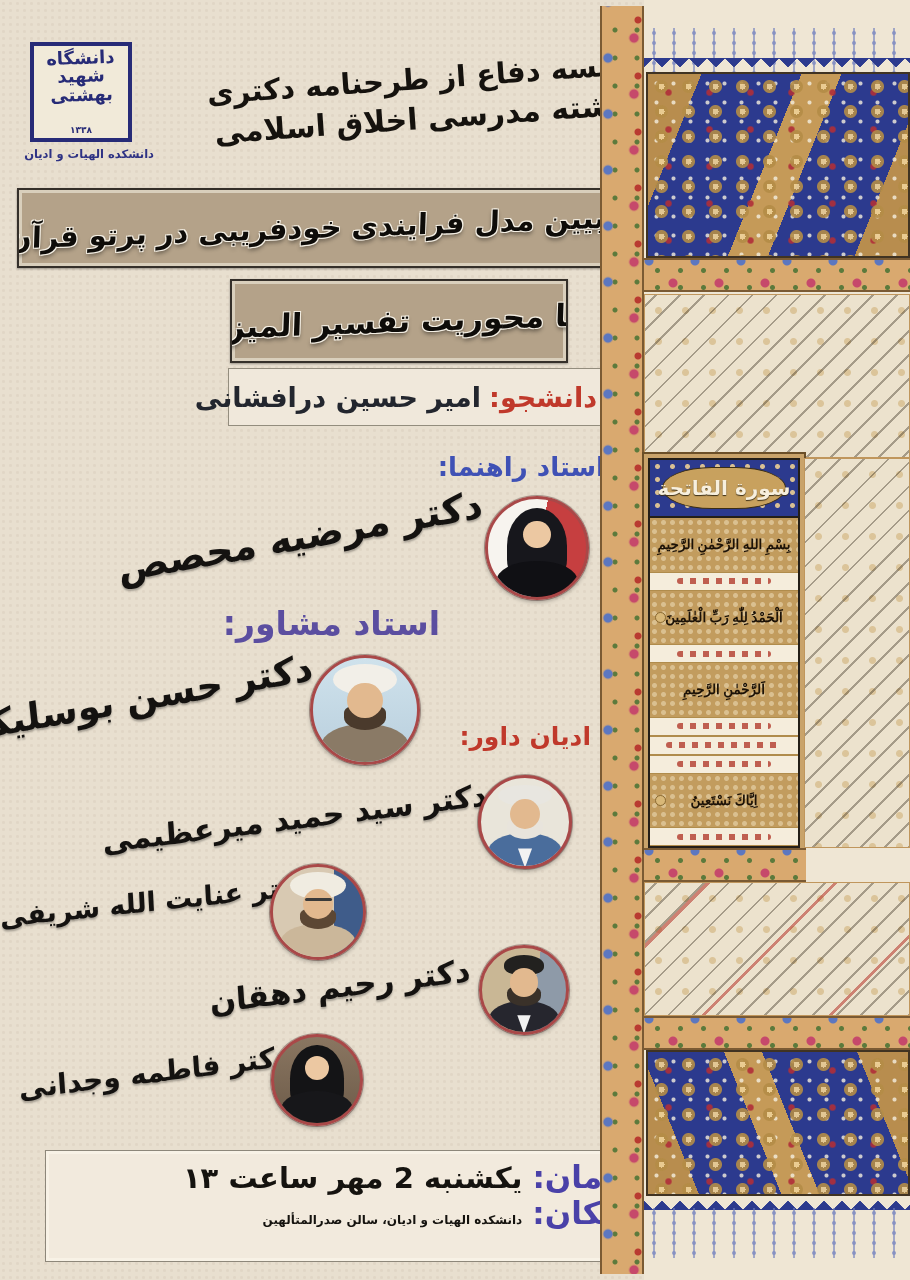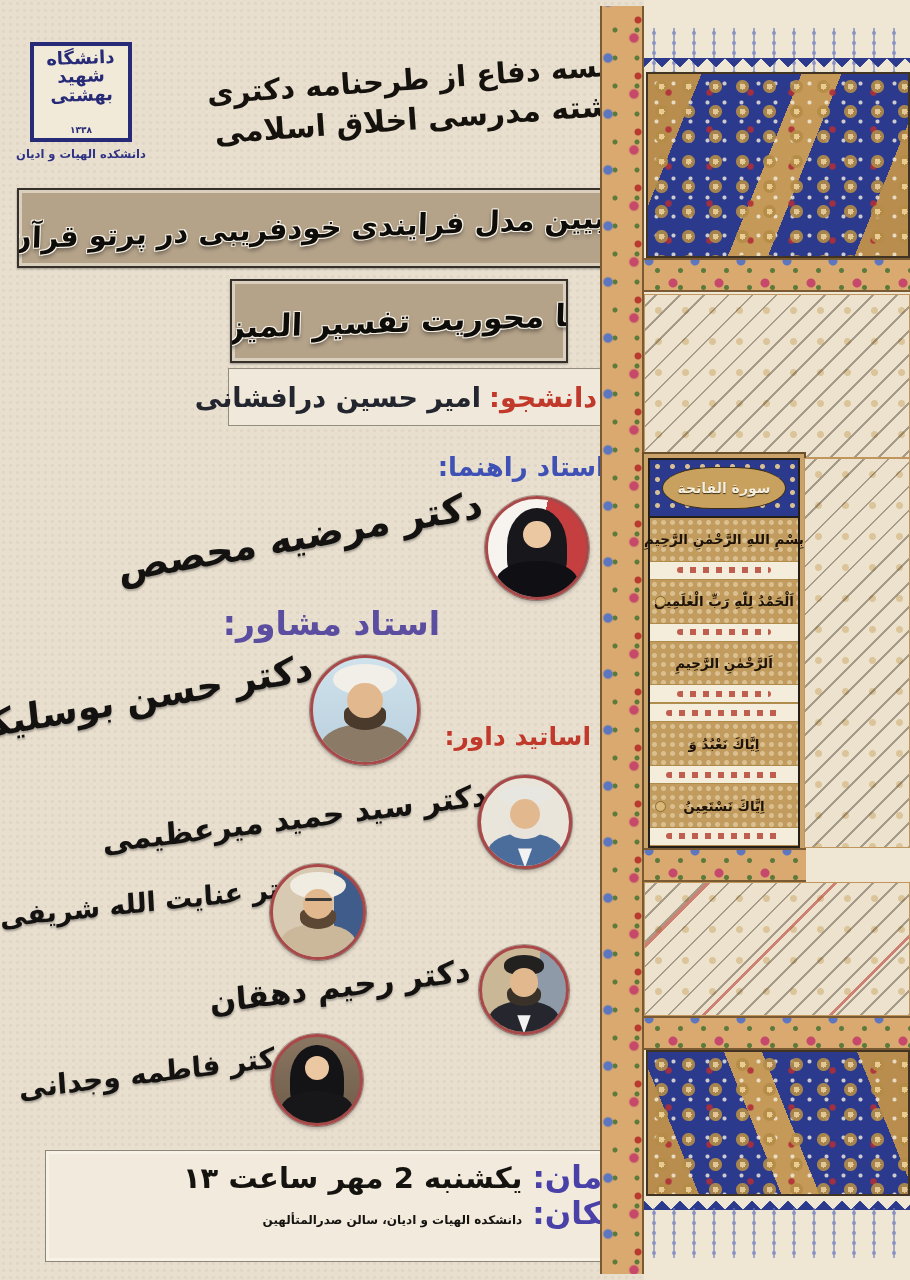--- a/index.html
+++ b/index.html
@@ -14,21 +14,21 @@
   
   .logo-box{
     position:absolute;left:30px;top:42px;width:102px;height:100px;
     border:4px solid #272b77;background:#f1ead9;color:#272b77;
     display:flex;flex-direction:column;align-items:center;justify-content:center;
     text-align:center;padding:2px;
   }
   .logo-title{font-weight:bold;font-size:18px;line-height:1.02;transform:rotate(-2deg);}
   .logo-year{font-size:9px;font-weight:bold;margin-top:20px;}
   .logo-caption{
-    position:absolute;left:8px;top:147px;width:146px;text-align:center;
+    position:absolute;left:8px;top:147px;width:146px;
     color:#2e3284;font-size:11.5px;font-weight:bold;
   }
   
   .header{
     position:absolute;left:205px;top:60px;width:430px;text-align:center;
     transform:rotate(-4deg);color:#15120e;font-weight:bold;
   }
   .header .h1{font-size:29px;line-height:1.35;}
   .header .h2{font-size:30px;line-height:1.35;letter-spacing:1px;}
   
@@ -197,29 +197,29 @@
     border:2px solid #241f18;background:#c29c5e;
     box-shadow:0 0 0 4px #c9a36a,0 0 0 6px #6b4f28;
     display:flex;flex-direction:column;
   }
   .cartouche{position:relative;height:58px;background:#2c3a8e;border-bottom:2px solid #241f18;
     background-image:radial-gradient(circle,rgba(236,206,148,.9) 0 2px,transparent 3px);background-size:15px 13px;}
   .medallion{
     position:absolute;inset:7px 12px;background:#c8a15e;border:1.5px solid #3a2d15;
     border-radius:50%/62%;display:flex;align-items:center;justify-content:center;
   }
-  .medallion span{color:#f7efdd;font-weight:bold;font-size:14px;white-space:nowrap;
+  .medallion span{color:#f7efdd;font-weight:bold;font-size:20px;white-space:nowrap;
     text-shadow:0 1px 1px #3a2d15;}
   .verse{
     position:relative;flex:1;display:flex;align-items:center;justify-content:center;
     background-color:#c29c5e;
     background-image:radial-gradient(rgba(255,245,220,.4) 0 2px,transparent 3px);
     background-size:9px 9px;
   }
-  .verse span{color:#1c1207;font-weight:bold;font-size:13.5px;white-space:nowrap;}
+  .verse span{color:#1c1207;font-weight:bold;font-size:13.5px;white-space:nowrap;font-family:Liberation Serif, serif;}
   .verse.rosette::before{
     content:"";position:absolute;left:5px;top:50%;width:9px;height:9px;margin-top:-5px;
     border:1.5px solid #8a6a33;border-radius:50%;background:#d9b878;
   }
   .gloss{height:19px;background:#f5eddc;border-top:1px solid #b08c4c;border-bottom:1px solid #b08c4c;
     display:flex;align-items:center;justify-content:center;}
   .gloss i{display:block;width:78%;height:6px;border-radius:3px;opacity:.8;
     background:repeating-linear-gradient(90deg,#b23a2c 0 6px,transparent 6px 13px);}
   .gloss:nth-of-type(odd) i{width:64%;}
 </style>
@@ -261,21 +261,21 @@
 
   <div class="role-label lbl-advisor">استاد مشاور:</div>
   <div class="calli name2">دکتر حسن بوسلیکی</div>
   <div class="avatar av-bousaliki">
     <div class="torso"></div>
     <div class="turban"></div>
     <div class="beard"></div>
     <div class="face"></div>
   </div>
 
-  <div class="role-label lbl-judges">اساتید داور:</div>
+  <div class="role-label lbl-judges">ادیان داور:</div>
 
   <div class="calli name3">دکتر سید حمید میرعظیمی</div>
   <div class="avatar av-mirazimi">
     <div class="torso"></div>
     <div class="turban"></div>
     <div class="beard"></div>
     <div class="face"></div>
     <div class="shirt"></div>
   </div>
 
@@ -344,23 +344,20 @@
           </div>
         <div class="verse">
             <span>اَلرَّحْمٰنِ الرَّحِيمِ</span>
           </div>
         <div class="gloss">
             <i></i>
           </div>
         <div class="gloss">
             <i></i>
           </div>
-        <div class="verse">
-            <span>اِيَّاكَ نَعْبُدُ وَ</span>
-          </div>
         <div class="gloss">
             <i></i>
           </div>
         <div class="verse rosette">
             <span>اِيَّاكَ نَسْتَعِينُ</span>
           </div>
         <div class="gloss">
             <i></i>
           </div>
       </div>

